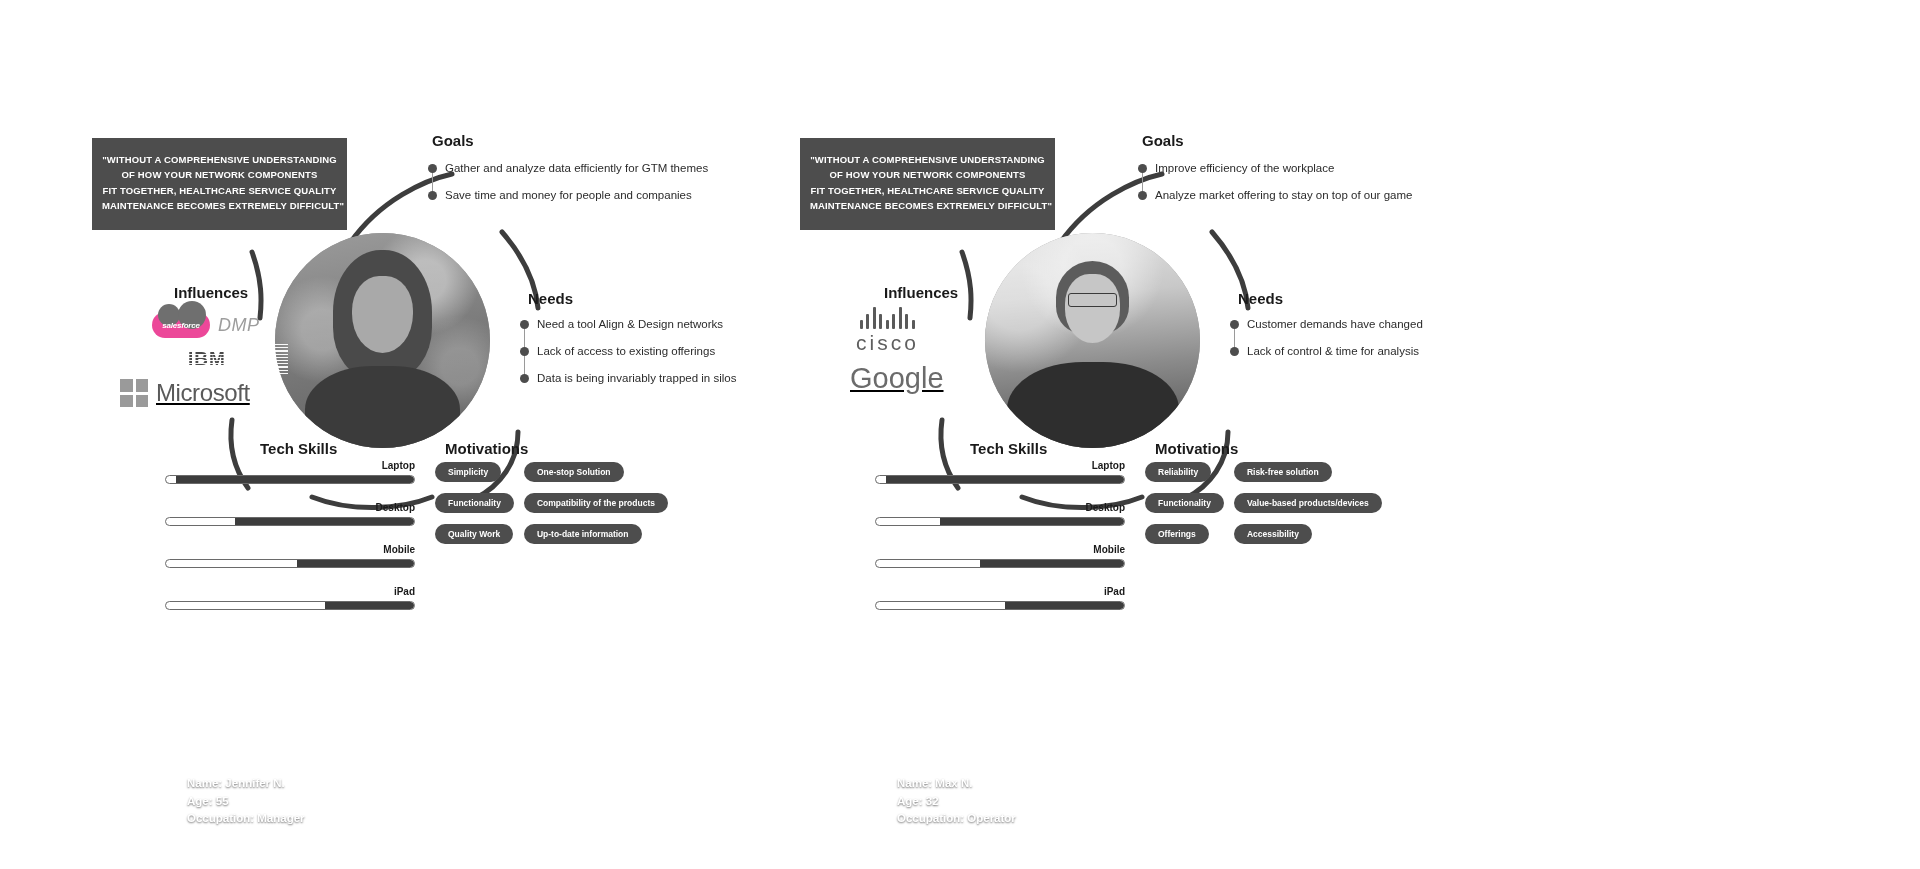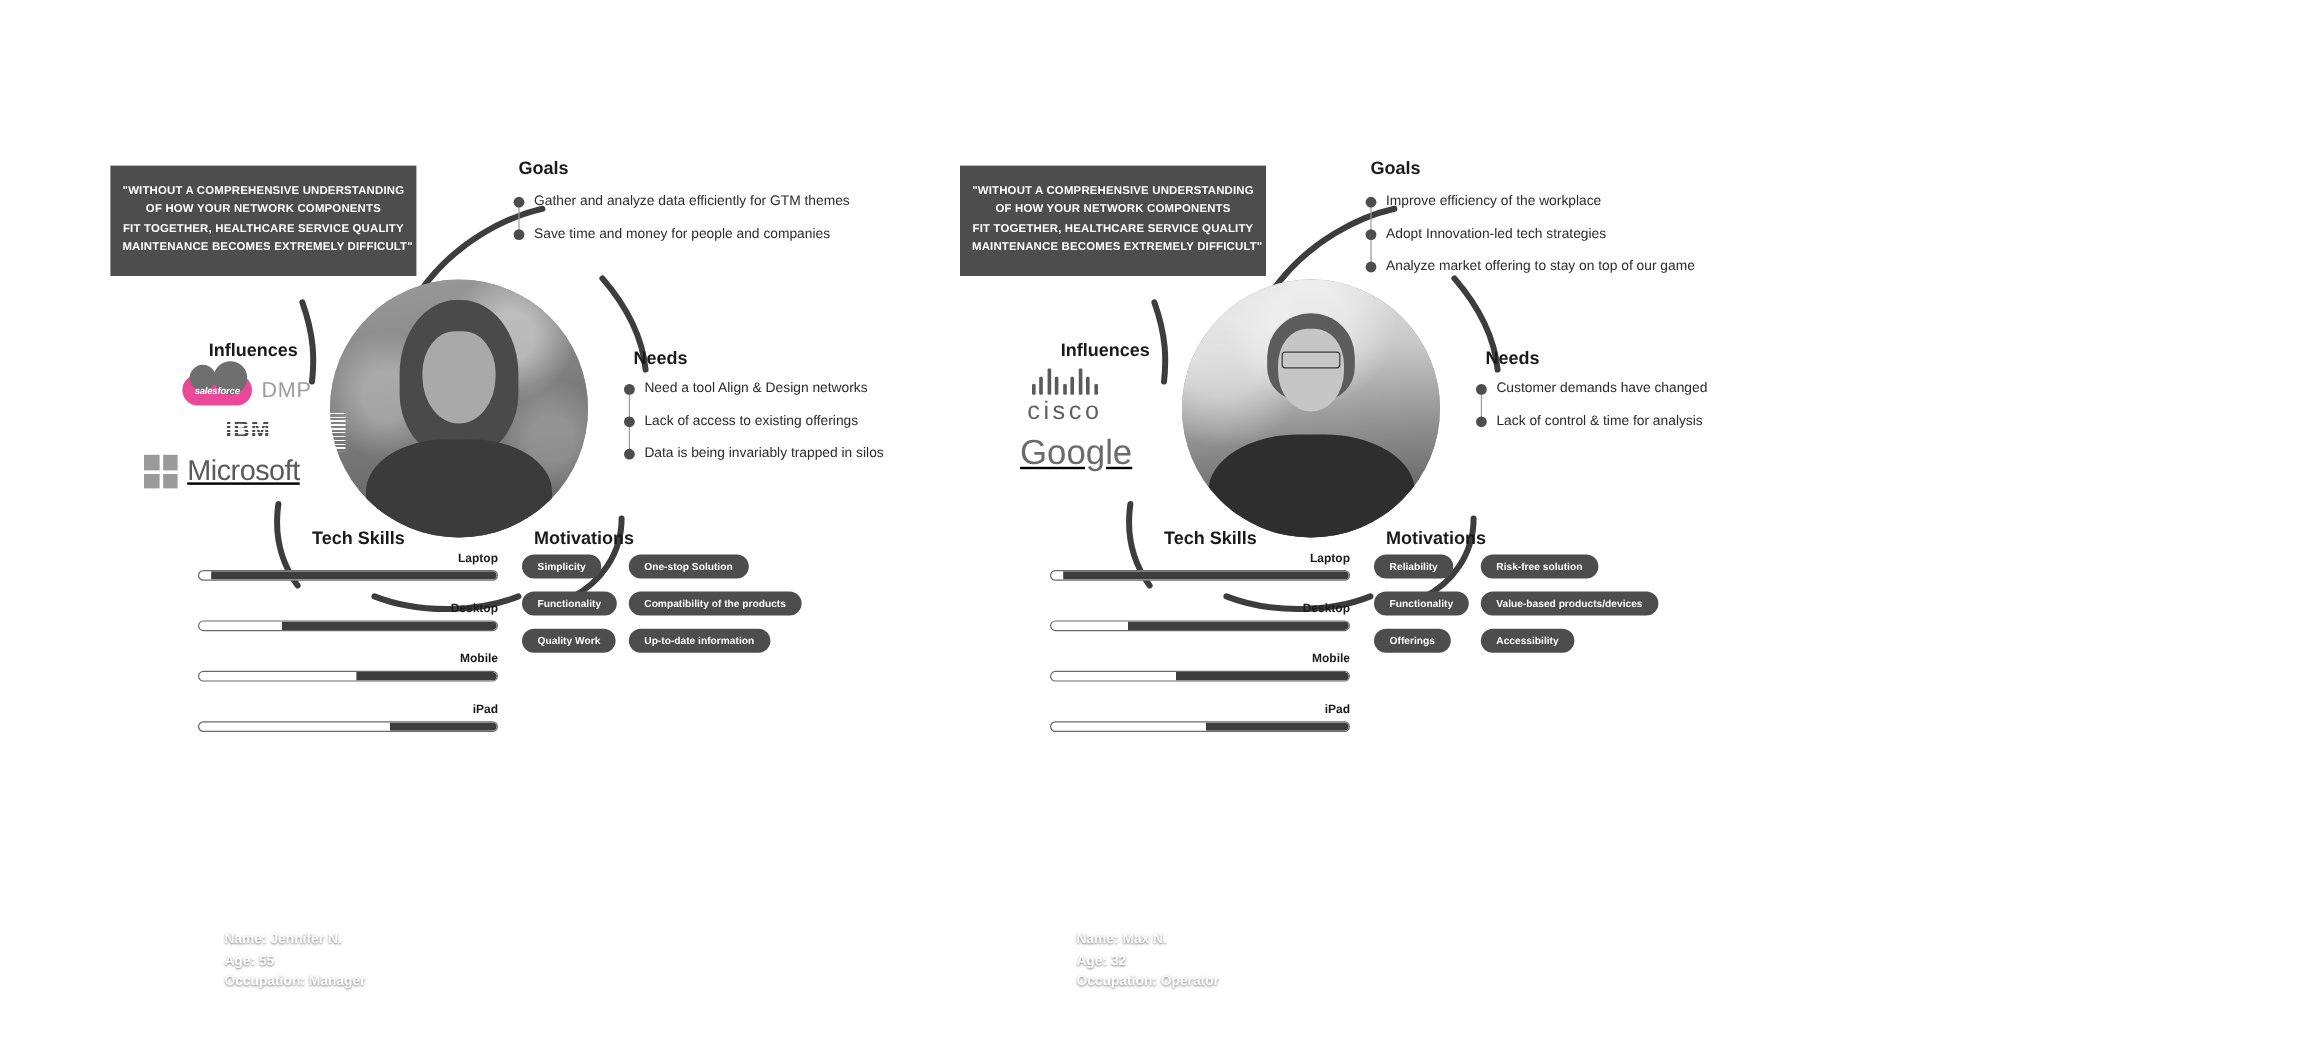--- a/index.html
+++ b/index.html
@@ -190,21 +190,21 @@
   .sf-cloud::before, .sf-cloud::after {
     content: ""; position: absolute; background: #6f6f6f; border-radius: 50%;
   }
   .sf-cloud::before { width: 22px; height: 22px; left: 6px;  top: -8px; }
   .sf-cloud::after  { width: 28px; height: 28px; left: 26px; top: -11px; }
   .sf-word {
     position: relative; z-index: 2;
     color: #ffffff; font-size: 8px; font-weight: 700; font-style: italic;
     letter-spacing: -0.2px;
   }
-  .dmp-word { color: #9d9d9d; font-size: 18px; letter-spacing: 0.5px; margin-left: 8px; }
+  .dmp-word { color: #9d9d9d; font-size: 18px; letter-spacing: 0.5px; margin-left: 8px; font-style: italic; }
 
   .ibm-logo {
     display: flex; flex-direction: column; gap: 1.5px;
     font-size: 0;
   }
   .ibm-text {
     font-family: "Liberation Sans", sans-serif;
     font-size: 19px; font-weight: 700; color: #4a4a4a;
     letter-spacing: 1px;
     position: relative;
@@ -426,24 +426,20 @@
       <span class="quote-line">OF HOW YOUR NETWORK COMPONENTS</span>
       <span class="quote-line">FIT TOGETHER, HEALTHCARE SERVICE QUALITY</span>
       <span class="quote-line">MAINTENANCE BECOMES EXTREMELY DIFFICULT"</span>
     </div>
 
     <div class="sec-title t-goals">Goals</div>
     <div class="bullets b-goals">
       <div class="bullet-row">
         <span class="bullet-dot"></span>
         <span class="bullet-text">Improve efficiency of the workplace</span>
-      </div>
-      <div class="bullet-row">
-        <span class="bullet-dot"></span>
-        <span class="bullet-text">Adopt Innovation-led tech strategies</span>
       </div>
       <div class="bullet-row">
         <span class="bullet-dot"></span>
         <span class="bullet-text">Analyze market offering to stay on top of our game</span>
       </div>
     </div>
 
     <div class="sec-title t-needs">Needs</div>
     <div class="bullets b-needs">
       <div class="bullet-row">

